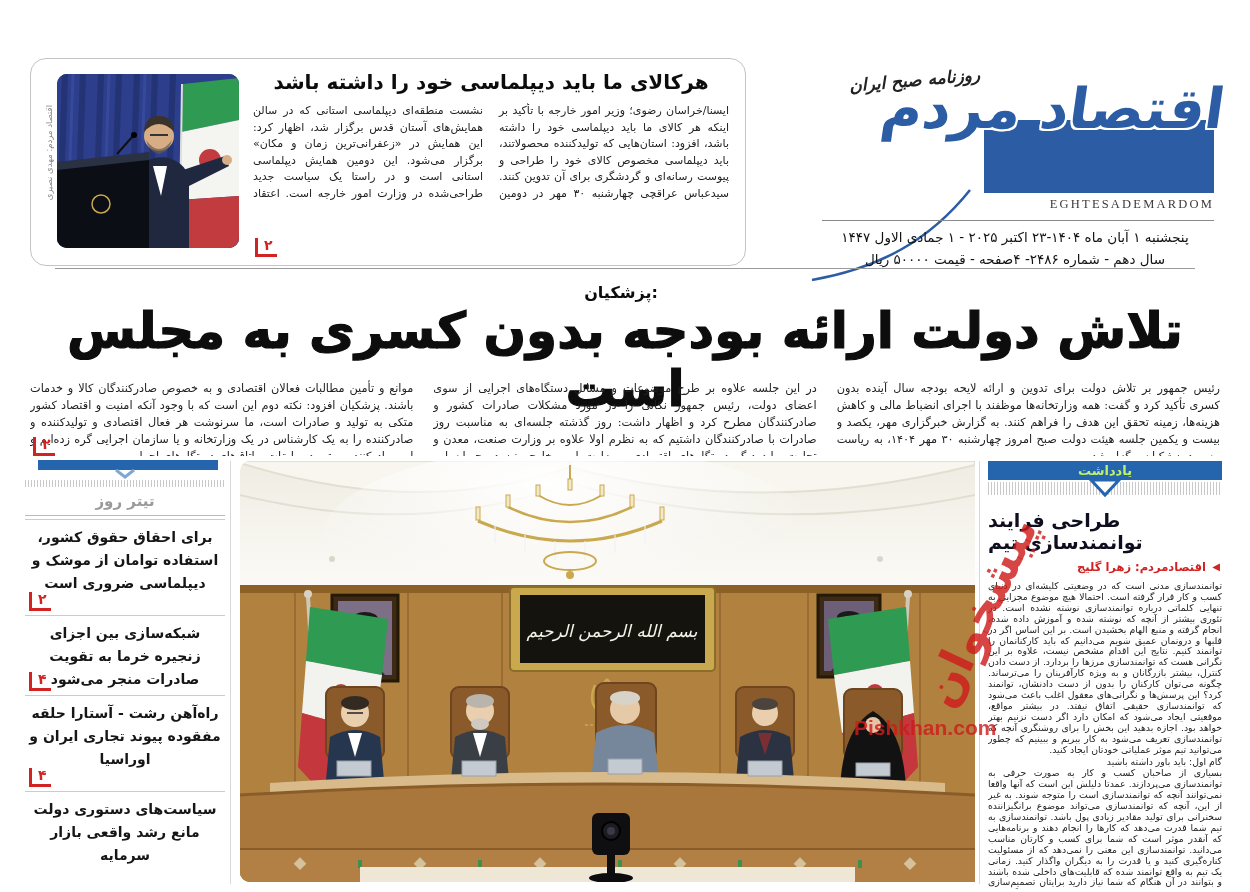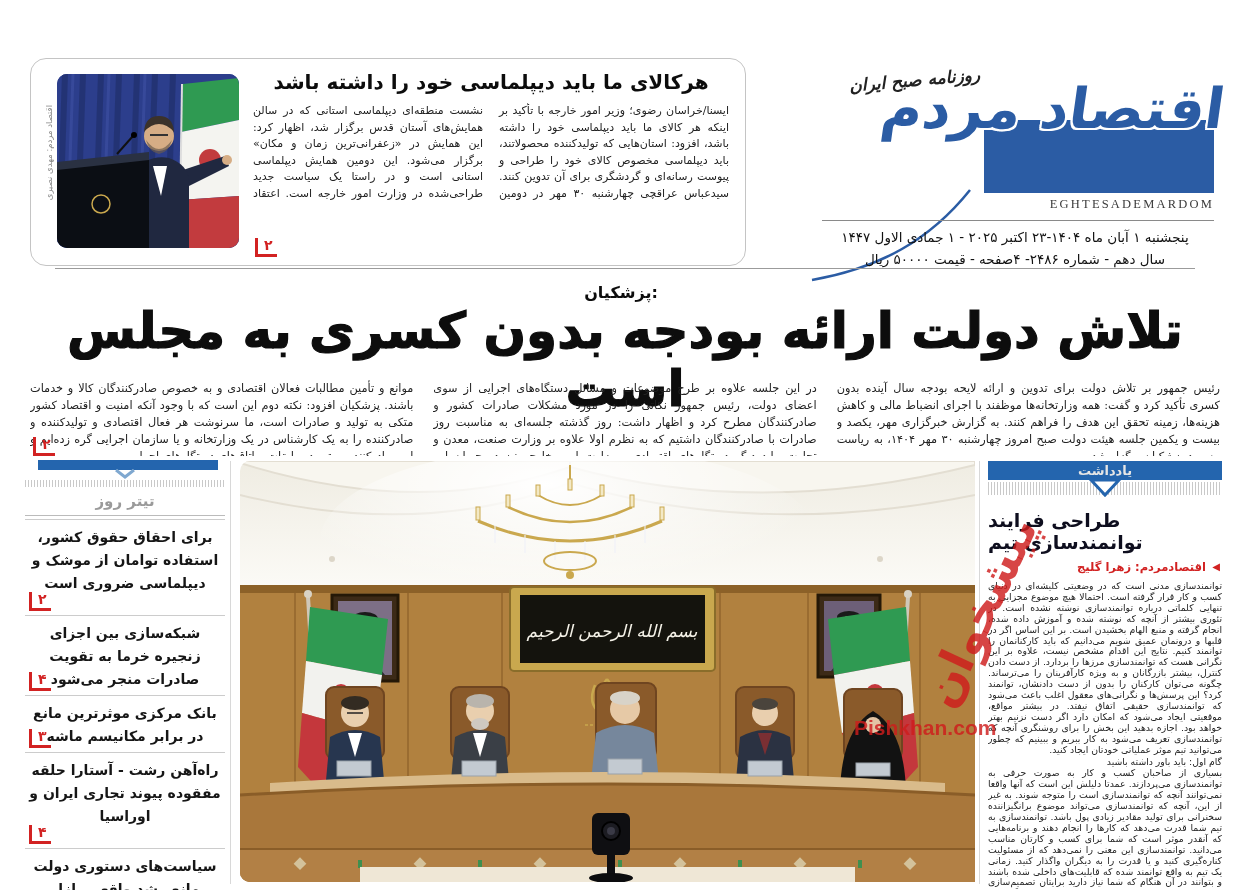--- a/index.html
+++ b/index.html
@@ -51,21 +51,21 @@
   .sb-title{text-align:center;color:#9a9a9a;font-size:15px;font-weight:bold;margin-top:5px;direction:rtl;}
   .sb-dr1{border-top:1px solid #bbb;margin-top:5px;}
   .sb-dr2{border-top:1px solid #ccc;margin-top:3px;}
   .sb-item{position:relative;padding:6px 2px 4px;border-bottom:1px solid #ccc;font-size:14px;font-weight:bold;
            line-height:23px;text-align:center;direction:rtl;color:#161616;}
   .sb-item.tall{padding-bottom:20px;}
   .sb-item .pref{position:absolute;left:4px;bottom:4px;}
   .sb-item:last-child{border-bottom:none;}
   
   .note{position:absolute;left:988px;top:461px;width:234px;height:428px;direction:rtl;overflow:hidden;}
-  .note-bar{height:19px;background:#2465ae;color:#e5e5e5;text-align:center;font-size:13px;font-weight:bold;line-height:19px;}
+  .note-bar{height:19px;background:#2465ae;color:#bef264;text-align:center;font-size:13px;font-weight:bold;line-height:19px;}
   .note-hatch{height:13px;margin-top:2px;background:repeating-linear-gradient(90deg,#c9c9c9 0 1px,transparent 1px 3px);position:relative;}
   .note-chev{position:absolute;left:50%;top:-3px;transform:translateX(-50%);}
   .note-title{margin-top:14px;text-align:left;font-size:19px;font-weight:bold;color:#0e0e1e;}
   .note-byline{margin-top:7px;color:#d22222;font-size:11.5px;font-weight:bold;padding-right:16px;position:relative;}
   .note-marker{position:absolute;right:2px;top:1px;font-size:10px;color:#d22222;}
   .note-body{margin-top:7px;font-size:9.3px;line-height:10.9px;text-align:justify;color:#222;}
   .note-body p{margin:0 0 1px;}
   
   .photo{position:absolute;left:240px;top:461px;width:870px;height:421px;border-radius:10px;overflow:hidden;}
   
@@ -174,24 +174,20 @@
     <div class="sb-dr1"></div>
     <div class="sb-dr2"></div>
 
     <div class="sb-item tall">
       <span>برای احقاق حقوق کشور، استفاده توامان از موشک و دیپلماسی ضروری است</span>
       <span class="pref">۲</span>
     </div>
     <div class="sb-item">
       <span>شبکه‌سازی بین اجزای زنجیره خرما به تقویت صادرات منجر می‌شود</span>
       <span class="pref">۴</span>
-    </div>
-    <div class="sb-item">
-      <span>بانک مرکزی موثرترین مانع در برابر مکانیسم ماشه</span>
-      <span class="pref">۳</span>
     </div>
     <div class="sb-item tall">
       <span>راه‌آهن رشت - آستارا حلقه مفقوده پیوند تجاری ایران و اوراسیا</span>
       <span class="pref">۴</span>
     </div>
     <div class="sb-item tall">
       <span>سیاست‌های دستوری دولت مانع رشد واقعی بازار سرمایه</span>
       
     </div>
   </div>

